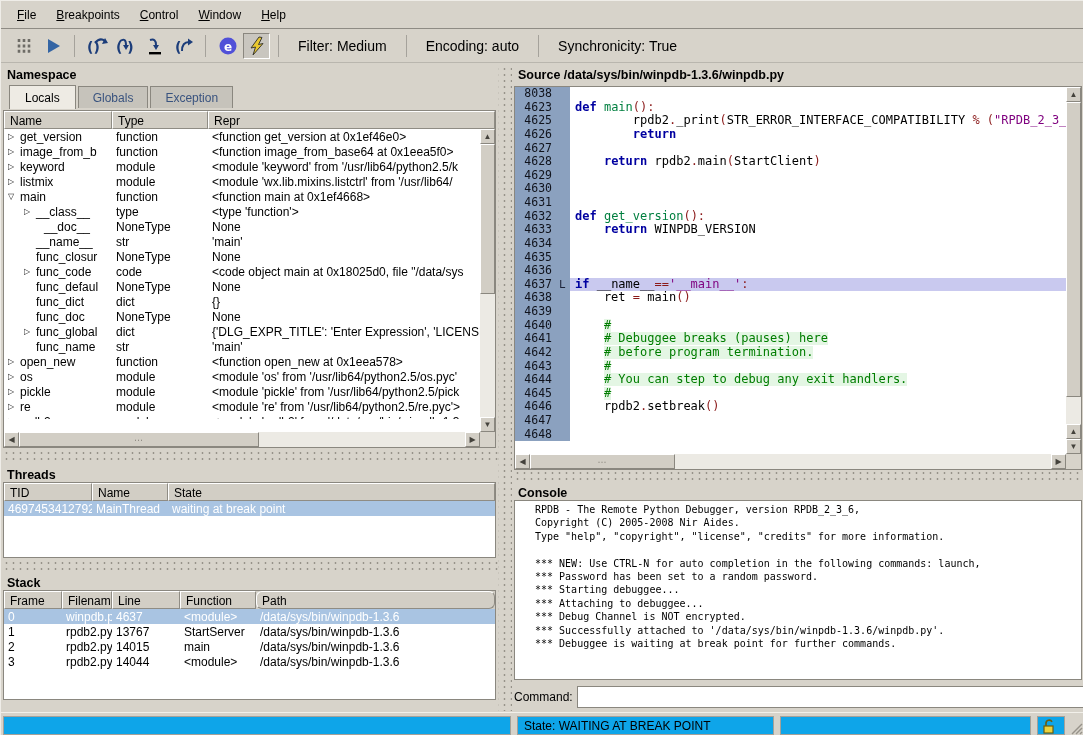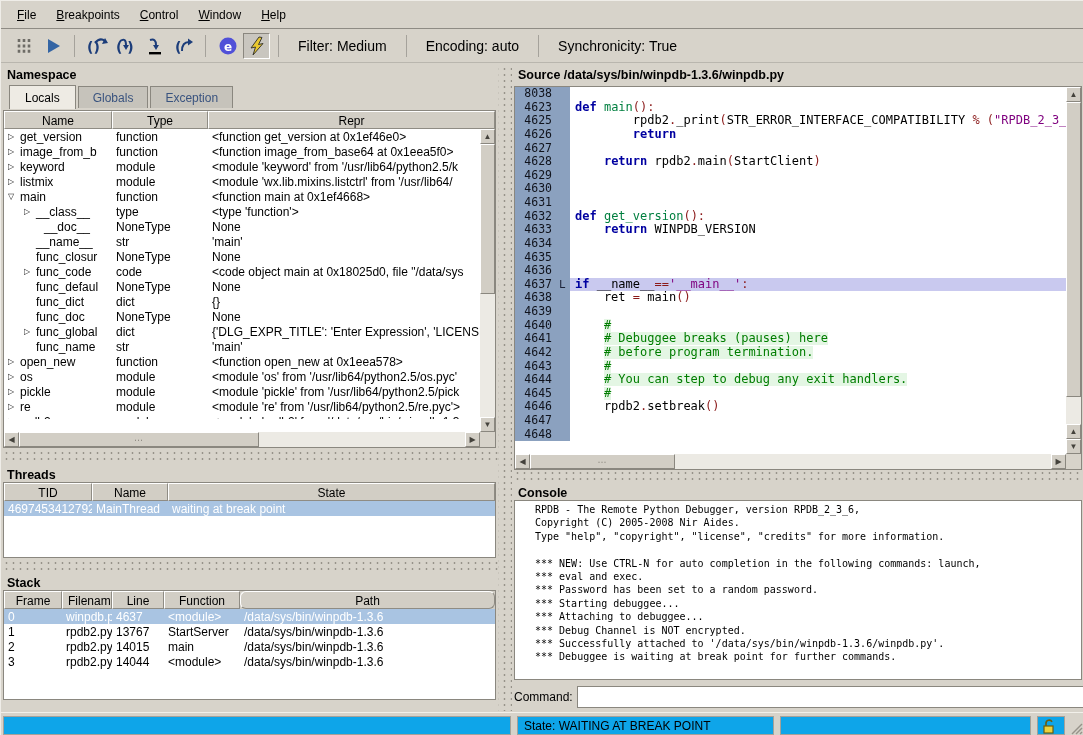--- a/index.html
+++ b/index.html
@@ -27,33 +27,33 @@
   .rightcol { position:absolute; left:511px; top:63px; width:572px; height:647px; }
   .hsplit { position:absolute; left:0; right:0; height:11px;
             background-image:radial-gradient(#97938a 1px, transparent 1.2px); background-size:7px 6px; background-position:2px 4px; }
 
   .ptitle { font-weight:bold; font-size:12.5px; padding:4px 0 0 6px; white-space:nowrap; }
 
   
   .tbox { position:absolute; background:#fff; border:1px solid #8a877f; overflow:hidden; }
   .thead { display:flex; height:18px; background:#d2cec5; }
   .hcell { border-top:1px solid #fff; border-left:1px solid #fff; border-right:1px solid #8f8c84; border-bottom:1px solid #8f8c84;
-           padding:2px 5px; overflow:hidden; white-space:nowrap; flex:none;text-align:center; }
+           padding:2px 5px; overflow:hidden; white-space:nowrap; flex:none; }
   .trows { position:absolute; left:0; right:0; overflow:hidden; background:#fff; }
   .trow { display:flex; height:15px; line-height:14px; white-space:nowrap; }
   .trow.selrow { background:#a9c4e2; color:#fff; }
   .cell { padding:0 4px; overflow:hidden; white-space:nowrap; flex:none; display:flex; align-items:center; }
   .exp { width:12px; flex:none; font-size:8px; color:#222; display:inline-block; }
 
   
   .nsc0 { width:108px; } .nsc1 { width:96px; } .nsc2 { flex:1; width:auto; }
   
   .thc0 { width:88px; } .thc1 { width:76px; } .thc2 { flex:1; width:auto; }
   
-  .stc0 { width:58px; } .stc1 { width:50px; } .stc2 { width:52px; } .stc3 { width:76px; } .stc4 { flex:1; width:auto;border-radius:6px; }
+  .stc0 { width:58px; } .stc1 { width:50px; } .stc2 { width:68px; } .stc3 { width:76px; } .stc4 { flex:1; width:auto;border-radius:6px; }
 
   
   .ns-tabs { display:flex; align-items:flex-end; height:24px; margin:2px 0 0 8px; }
   .tab { padding:4px 14px 3px 14px; background:#c6c3bb; color:#39537f; border:1px solid #8a877f; border-bottom:none; margin-right:2px; }
   .tab.sel { background:#eeebe4; color:#000; padding:5px 15px 4px 15px; position:relative; top:1px; }
   .ns-table { left:2px; width:493px; top:46px; height:338px; }
   .ns-rows  { top:18px; height:290px; right:15px; }
 
   
   .sb-v { position:absolute; right:0; width:15px; background:#eceae4; }
@@ -581,21 +581,20 @@
 
   <div class="hsplit" style="top:408px;"></div>
 
   <div class="ptitle" style="position:absolute; top:418px;">Console</div>
   <div class="conbox">
       <div class="con-line">RPDB - The Remote Python Debugger, version RPDB_2_3_6,</div>
       <div class="con-line">Copyright (C) 2005-2008 Nir Aides.</div>
       <div class="con-line">Type "help", "copyright", "license", "credits" for more information.</div>
       <div class="con-line">&nbsp;</div>
       <div class="con-line">*** NEW: Use CTRL-N for auto completion in the following commands: launch,</div>
-      <div class="con-line">*** eval and exec.</div>
       <div class="con-line">*** Password has been set to a random password.</div>
       <div class="con-line">*** Starting debuggee...</div>
       <div class="con-line">*** Attaching to debuggee...</div>
       <div class="con-line">*** Debug Channel is NOT encrypted.</div>
       <div class="con-line">*** Successfully attached to '/data/sys/bin/winpdb-1.3.6/winpdb.py'.</div>
       <div class="con-line">*** Debuggee is waiting at break point for further commands.</div>
     </div>
   <div class="cmdrow">
     <span class="cmdlabel">Command:</span>
     <input class="cmdinput" value="" style="">

